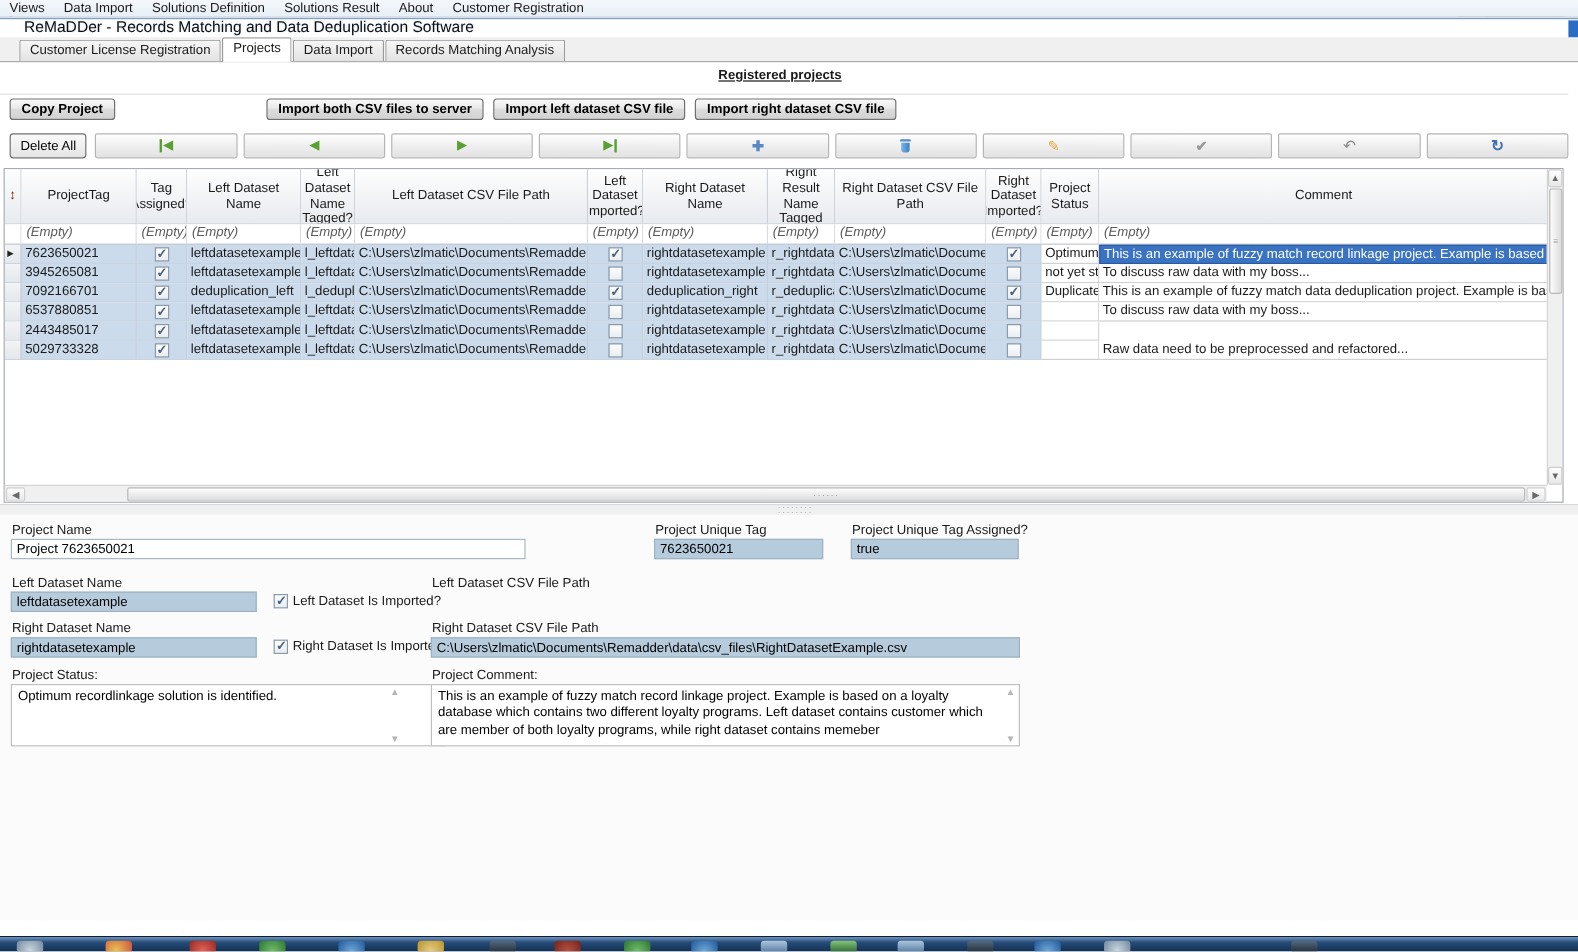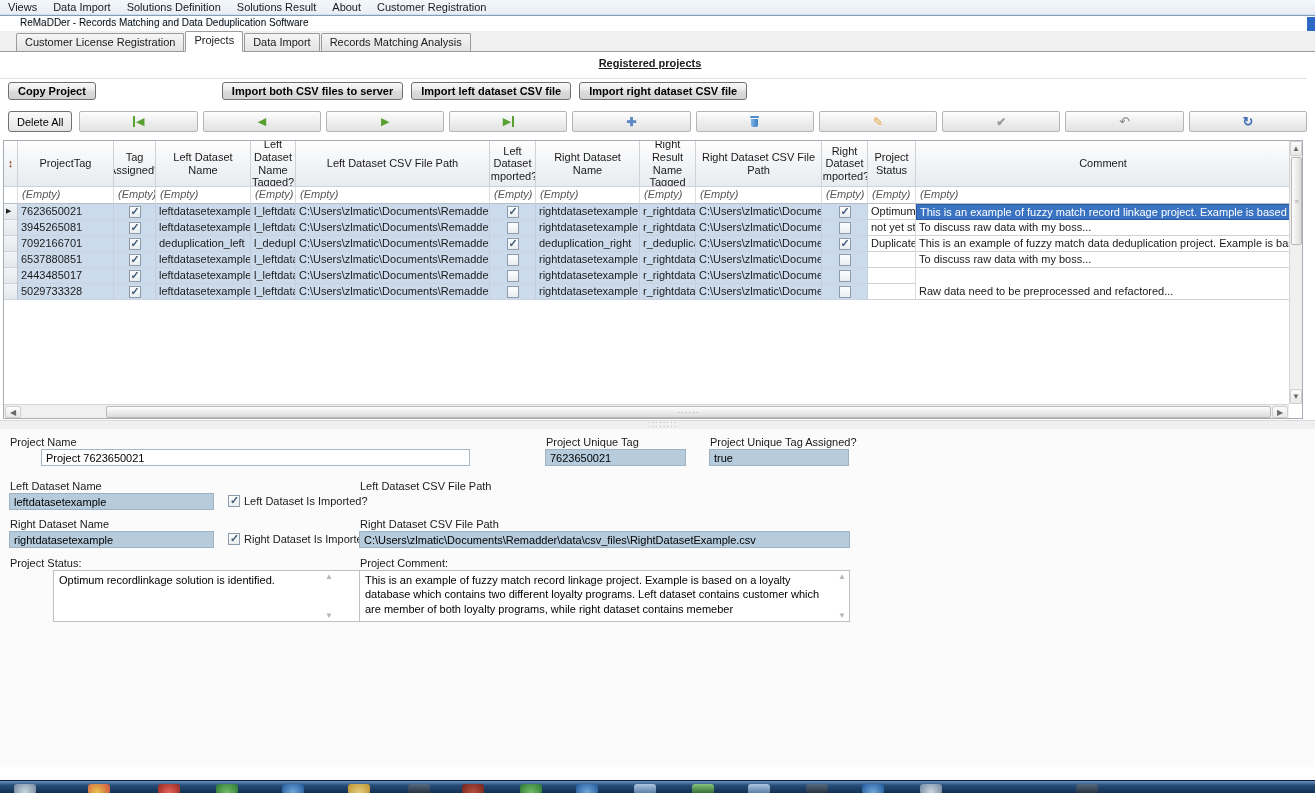--- a/index.html
+++ b/index.html
@@ -6,21 +6,21 @@
   html,body { width:1315px; height:793px; overflow:hidden; }
   body { font-family:"Liberation Sans", sans-serif; font-size:11px; color:#1a1a1a; background:#fff; position:relative; }
 
   
   .titlebar { position:absolute; top:0; left:0; width:1315px; height:16px;
     background:linear-gradient(#2e4a66,#8fafcb 25%,#a9c3da 55%,#7e9dba 100%);
     border-bottom:1px solid #5c7astro0; display:flex; align-items:center; }
   .app-icon { width:11px; height:11px; margin:0 5px 0 4px; position:relative; }
   .app-icon::before { content:""; position:absolute; left:4px; top:0; width:2px; height:11px; background:#222; }
   .app-icon::after { content:""; position:absolute; left:0; top:2px; width:10px; height:2px; background:#222; box-shadow:0 6px 0 #222; }
-  .title-text { font-size:10px; color:#0d0d0d; text-shadow:0 0 2px #cfe2f2; white-space:nowrap;margin-top:29px; }
+  .title-text { font-size:13px; color:#0d0d0d; text-shadow:0 0 2px #cfe2f2; white-space:nowrap;margin-top:29px; }
   .win-controls { position:absolute; right:10px; top:0; display:flex; }
   .win-btn { width:26px; height:14px; border:1px solid #33414f; border-top:none; display:flex; align-items:center; justify-content:center;
     background:linear-gradient(#cfdeed,#8ba6c0 50%,#6f8dab 50%,#9cb6cf); color:#fff; font-size:9px; line-height:1; }
   .win-btn.min { border-radius:0 0 0 3px; }
   .win-btn.close { width:40px; border-radius:0 0 3px 0; background:linear-gradient(#e58f85,#cf4a3c 45%,#b02a1c 50%,#d86a57); font-weight:bold; }
   .menubar { position:absolute; top:0; left:0; width:1315px; height:15px; background:linear-gradient(#f4f8fc,#e8eef6); border-bottom:1px solid #d5dde6; display:flex; align-items:center; }
   .menu-item { padding:1px 8px; white-space:nowrap; }
   .edge-blue { position:absolute; right:0; top:17px; width:8px; height:34px; background:#2a6cc4; }
 
   
@@ -363,21 +363,21 @@
       <div class="hs-arrow right">▶</div>
     </div>
   </div>
 
   <div class="splitter">
     <div class="split-grip">········<br>········</div>
   </div>
 
   <div class="formarea">
     <div class="flabel" style="left:10px; top:7px;">Project Name</div>
-    <input class="finput" style="left: 9px; top: 20px; width: 429px; margin-left: 32px;" value="Project 7623650021">
+    <input class="finput" style="left: 9px; top: 20px; width: 429px;" value="Project 7623650021">
     <div class="flabel" style="left:546px; top:7px;">Project Unique Tag</div>
     <input class="finput ro" style="left: 545px; top: 20px; width: 141px;" readonly="" value="7623650021">
     <div class="flabel" style="left:710px; top:7px;">Project Unique Tag Assigned?</div>
     <input class="finput ro" style="left: 709px; top: 20px; width: 140px;" readonly="" value="true">
 
     <div class="flabel" style="left:10px; top:51px;">Left Dataset Name</div>
     <input class="finput ro" style="left: 9px; top: 64px; width: 205px;" readonly="" value="leftdatasetexample">
     <div class="fcheck" style="left:228px; top:66px;">
       <span class="cb checked"></span>
       <span>Left Dataset Is Imported?</span>
@@ -387,21 +387,21 @@
     <div class="flabel" style="left:10px; top:89px;">Right Dataset Name</div>
     <input class="finput ro" style="left: 9px; top: 102px; width: 205px;" readonly="" value="rightdatasetexample">
     <div class="fcheck" style="left:228px; top:104px;">
       <span class="cb checked"></span>
       <span>Right Dataset Is Imported?</span>
     </div>
     <div class="flabel" style="left:360px; top:89px;">Right Dataset CSV File Path</div>
     <input class="finput ro" style="left: 359px; top: 102px; width: 491px;" readonly="" value="C:\Users\zlmatic\Documents\Remadder\data\csv_files\RightDatasetExample.csv">
 
     <div class="flabel" style="left:10px; top:128px;">Project Status:</div>
-    <textarea class="ftext" style="left: 9px; top: 141px; width: 363px; height: 52px; margin-left: 44px;">Optimum recordlinkage solution is identified.</textarea>
+    <textarea class="ftext" style="left: 9px; top: 141px; width: 363px; height: 52px;">Optimum recordlinkage solution is identified.</textarea>
     <div class="ta-sb" style="left:323px; top:141px; height:52px;">
         <span class="up">▲</span>
         <span class="dn">▼</span>
       </div>
 
     <div class="flabel" style="left:360px; top:128px;">Project Comment:</div>
     <textarea class="ftext" style="left: 359px; top: 141px; width: 491px; height: 52px;">This is an example of fuzzy match record linkage project. Example is based on a loyalty database which contains two different loyalty programs. Left dataset contains customer which are member of both loyalty programs, while right dataset contains memeber</textarea>
     <div class="ta-sb" style="left:836px; top:141px; height:52px;">
         <span class="up">▲</span>
         <span class="dn">▼</span>

